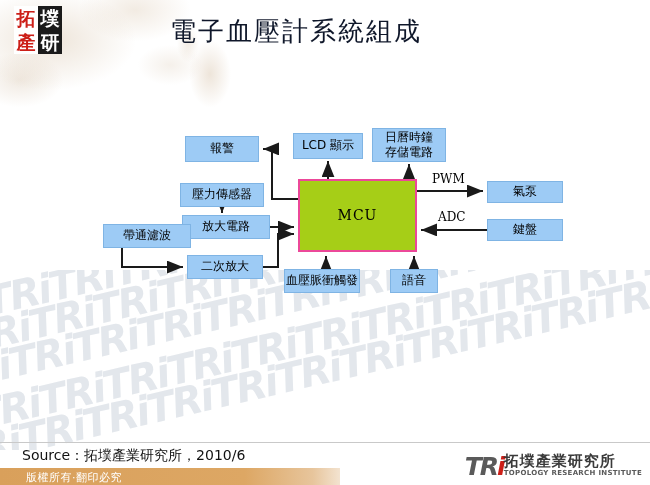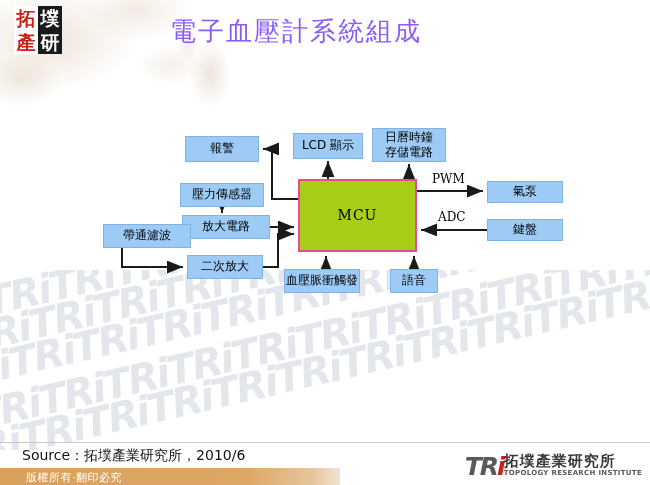--- a/index.html
+++ b/index.html
@@ -80,21 +80,21 @@
   .lg-d { background: #1a1a1a; color: #ffffff; }
 
   
   .title {
     position: absolute;
     left: 0; top: 14px;
     width: 592px;
     text-align: center;
     font-family: Liberation Sans, sans-serif;
     font-size: 26px;
-    color: #8b5cf6;
+    color: #0f172a;
     letter-spacing: 2px;
     z-index: 5;
   }
 
   
   .diagram {
     position: absolute;
     left: 0; top: 0;
     width: 650px; height: 485px;
     z-index: 4;

